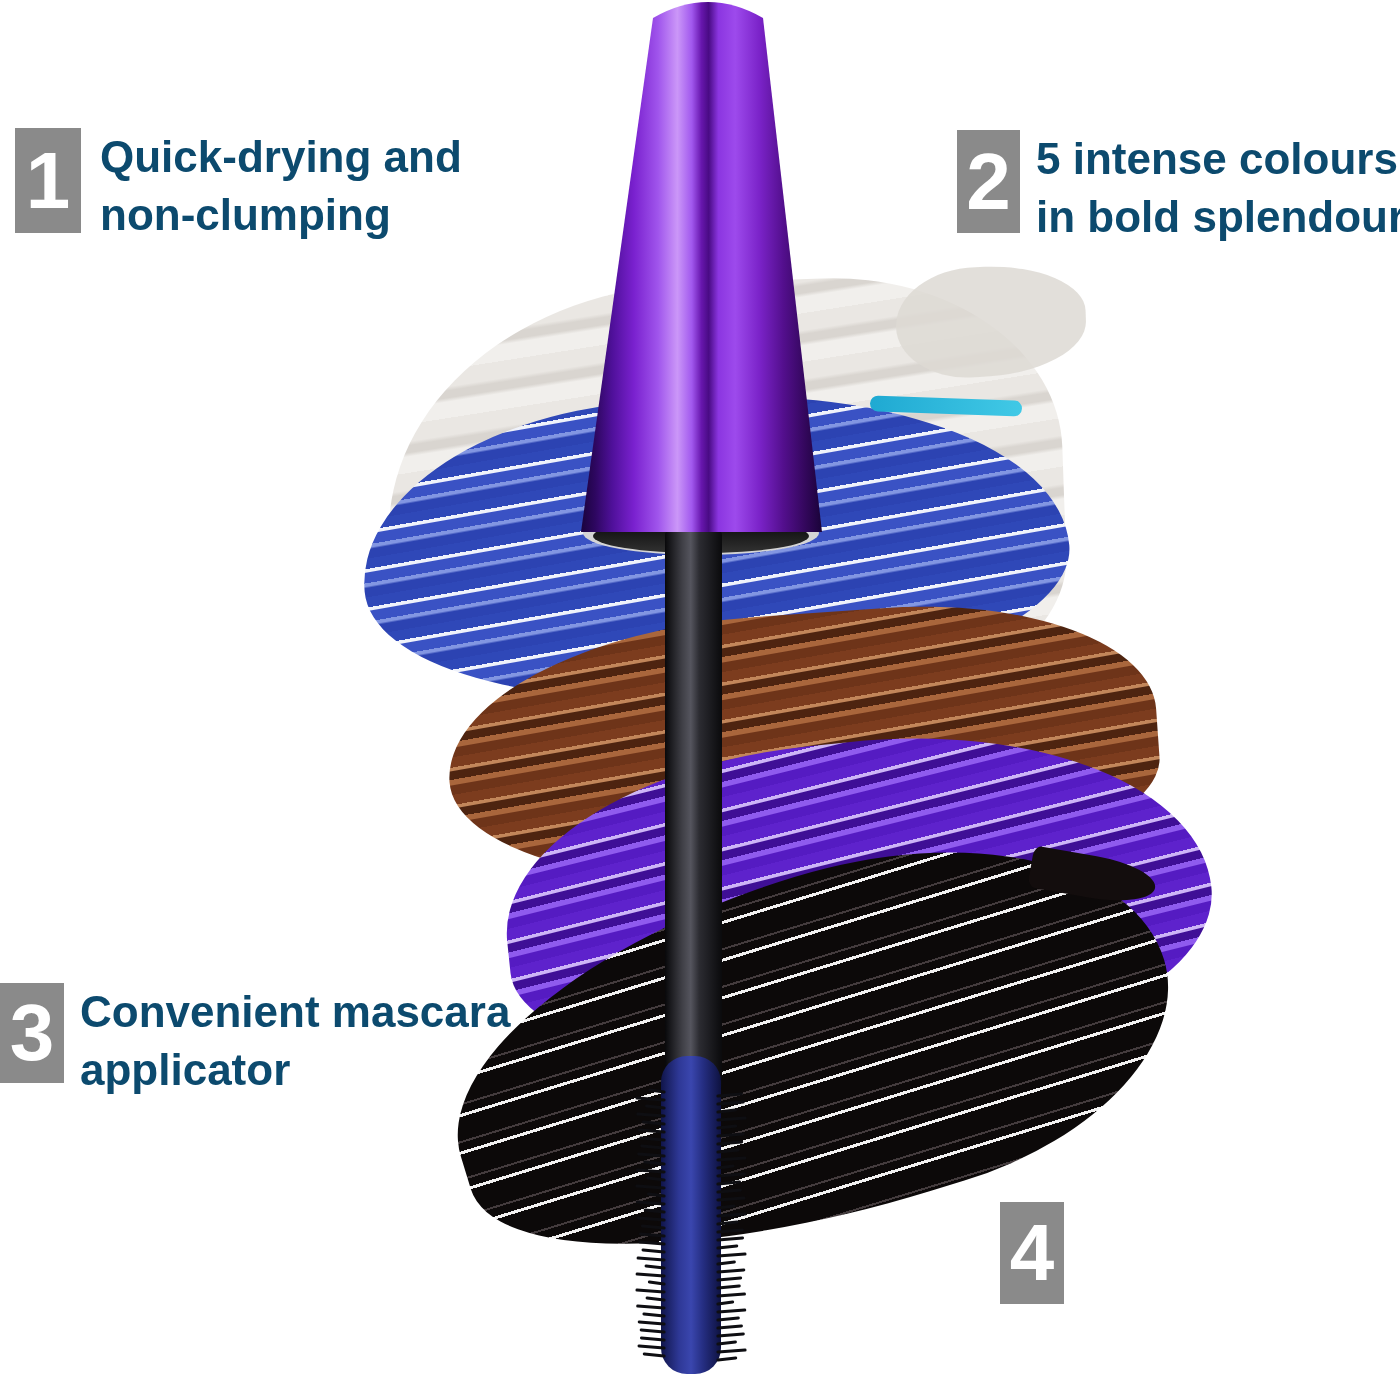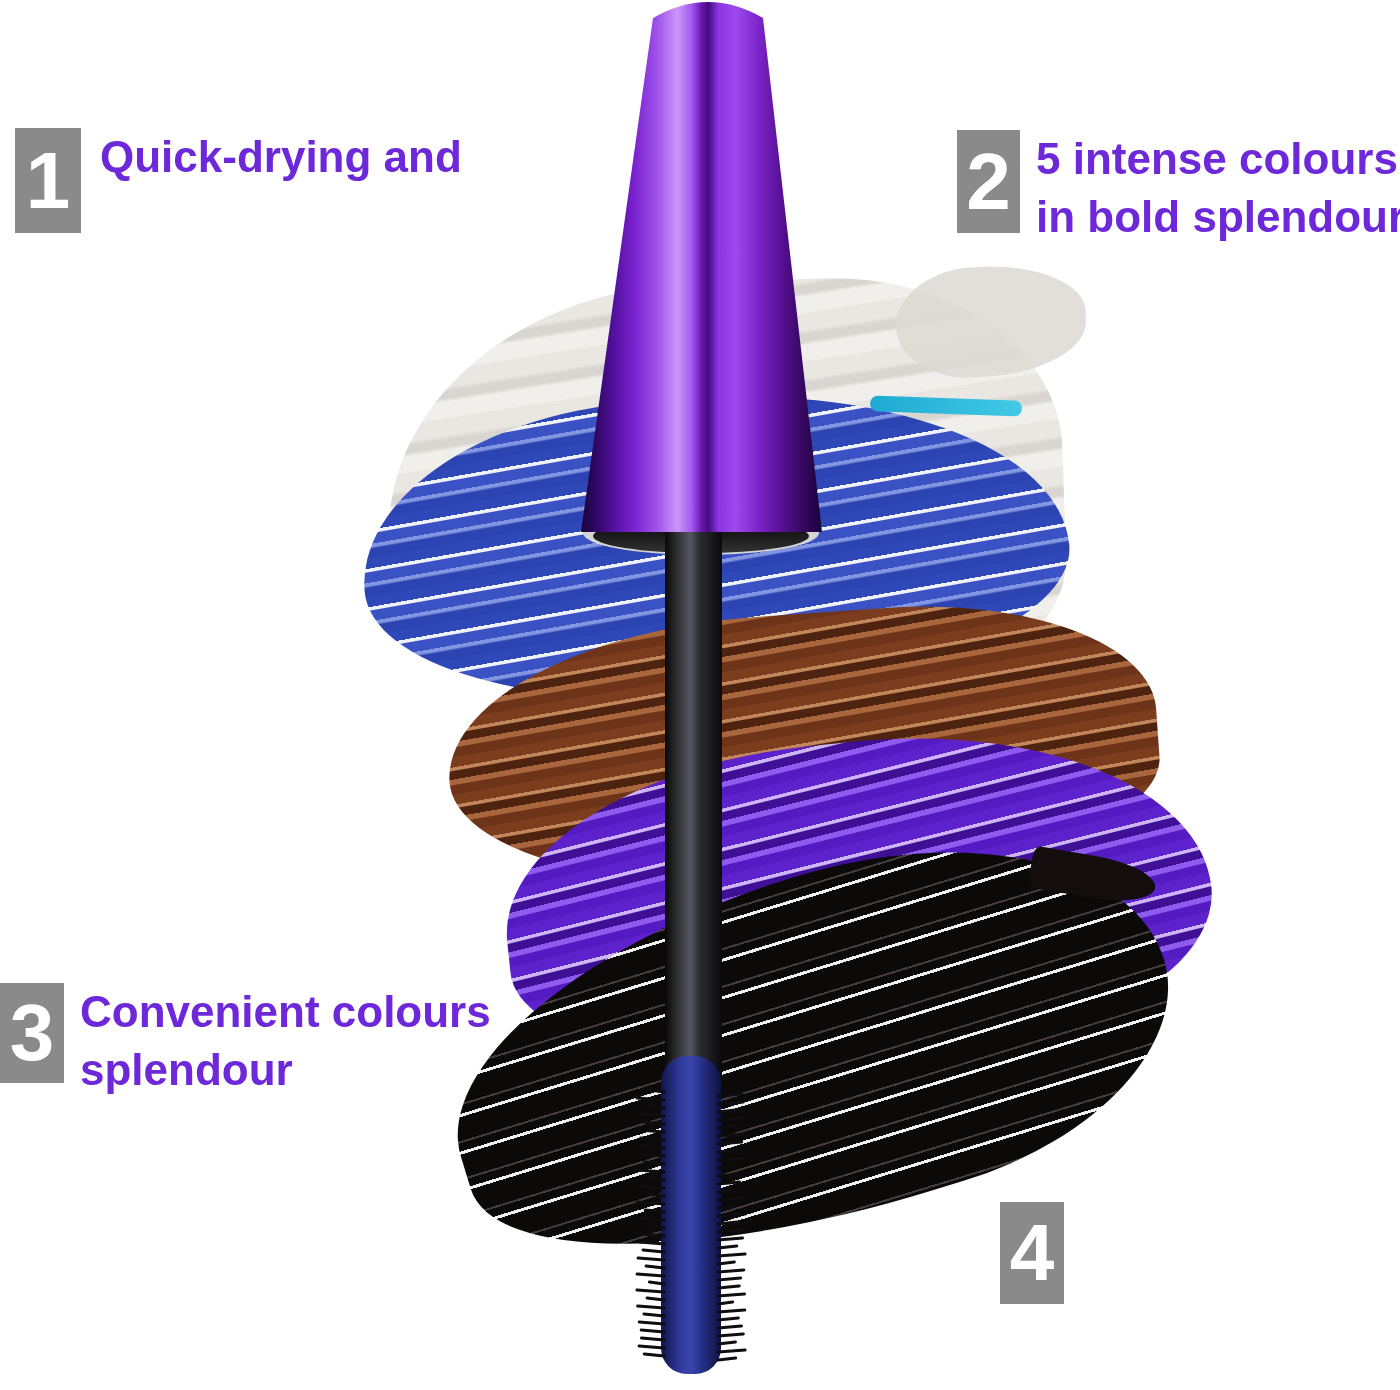--- a/index.html
+++ b/index.html
@@ -73,21 +73,21 @@
   .product-svg { position:absolute; left:555px; top:0; width:290px; height:1390px; z-index:7; }
 
   
   .callout { position:absolute; display:flex; align-items:flex-start; z-index:8; }
   .badge {
     background:#8a8a8a; color:#ffffff; font-weight:bold;
     display:flex; align-items:center; justify-content:center;
     font-size:80px; line-height:1;
   }
   .callout-text {
-    color:#6d28d9; font-weight:bold; font-size:44px; line-height:58px;
+    color:#0c4a6e; font-weight:bold; font-size:44px; line-height:58px;
     letter-spacing:0; white-space:nowrap;
   }
   .c1 { left:15px;  top:128px; }  .c1 .badge { width:66px; height:105px; margin-right:19px; }
   .c2 { left:957px; top:130px; }  .c2 .badge { width:63px; height:103px; margin-right:16px; }
   .c3 { left:0;     top:983px; }  .c3 .badge { width:64px; height:100px; margin-right:16px; }
   .c4 { left:1000px;top:1202px; } .c4 .badge { width:64px; height:102px; margin-right:14px; }
 </style>
 </head>
 <body>
 
@@ -214,36 +214,37 @@
         <line x1="664" y1="1356" x2="644.3610479673162" y2="1354"></line>
         <line x1="718" y1="1360" x2="735.6213138808542" y2="1358"></line>
       </g>
     <path d="M 653 18 Q 708 -14 763 18 L 822 532 L 581 532 Z" fill="url(#capGrad)"></path>
   </svg>
 
   <div class="callout c1">
     <div class="badge">1</div>
     <div class="callout-text">
       <div>Quick-drying and</div>
+      <div>non-clumping</div>
     </div>
   </div>
 
   <div class="callout c2">
     <div class="badge">2</div>
     <div class="callout-text">
       <div>5 intense colours</div>
       <div>in bold splendour</div>
     </div>
   </div>
 
   <div class="callout c3">
     <div class="badge">3</div>
     <div class="callout-text">
-      <div>Convenient colours</div>
-      <div>splendour</div>
+      <div>Convenient mascara</div>
+      <div>applicator</div>
     </div>
   </div>
 
   <div class="callout c4">
     <div class="badge">4</div>
   </div>
 
 </div>
 
 </body></html>

